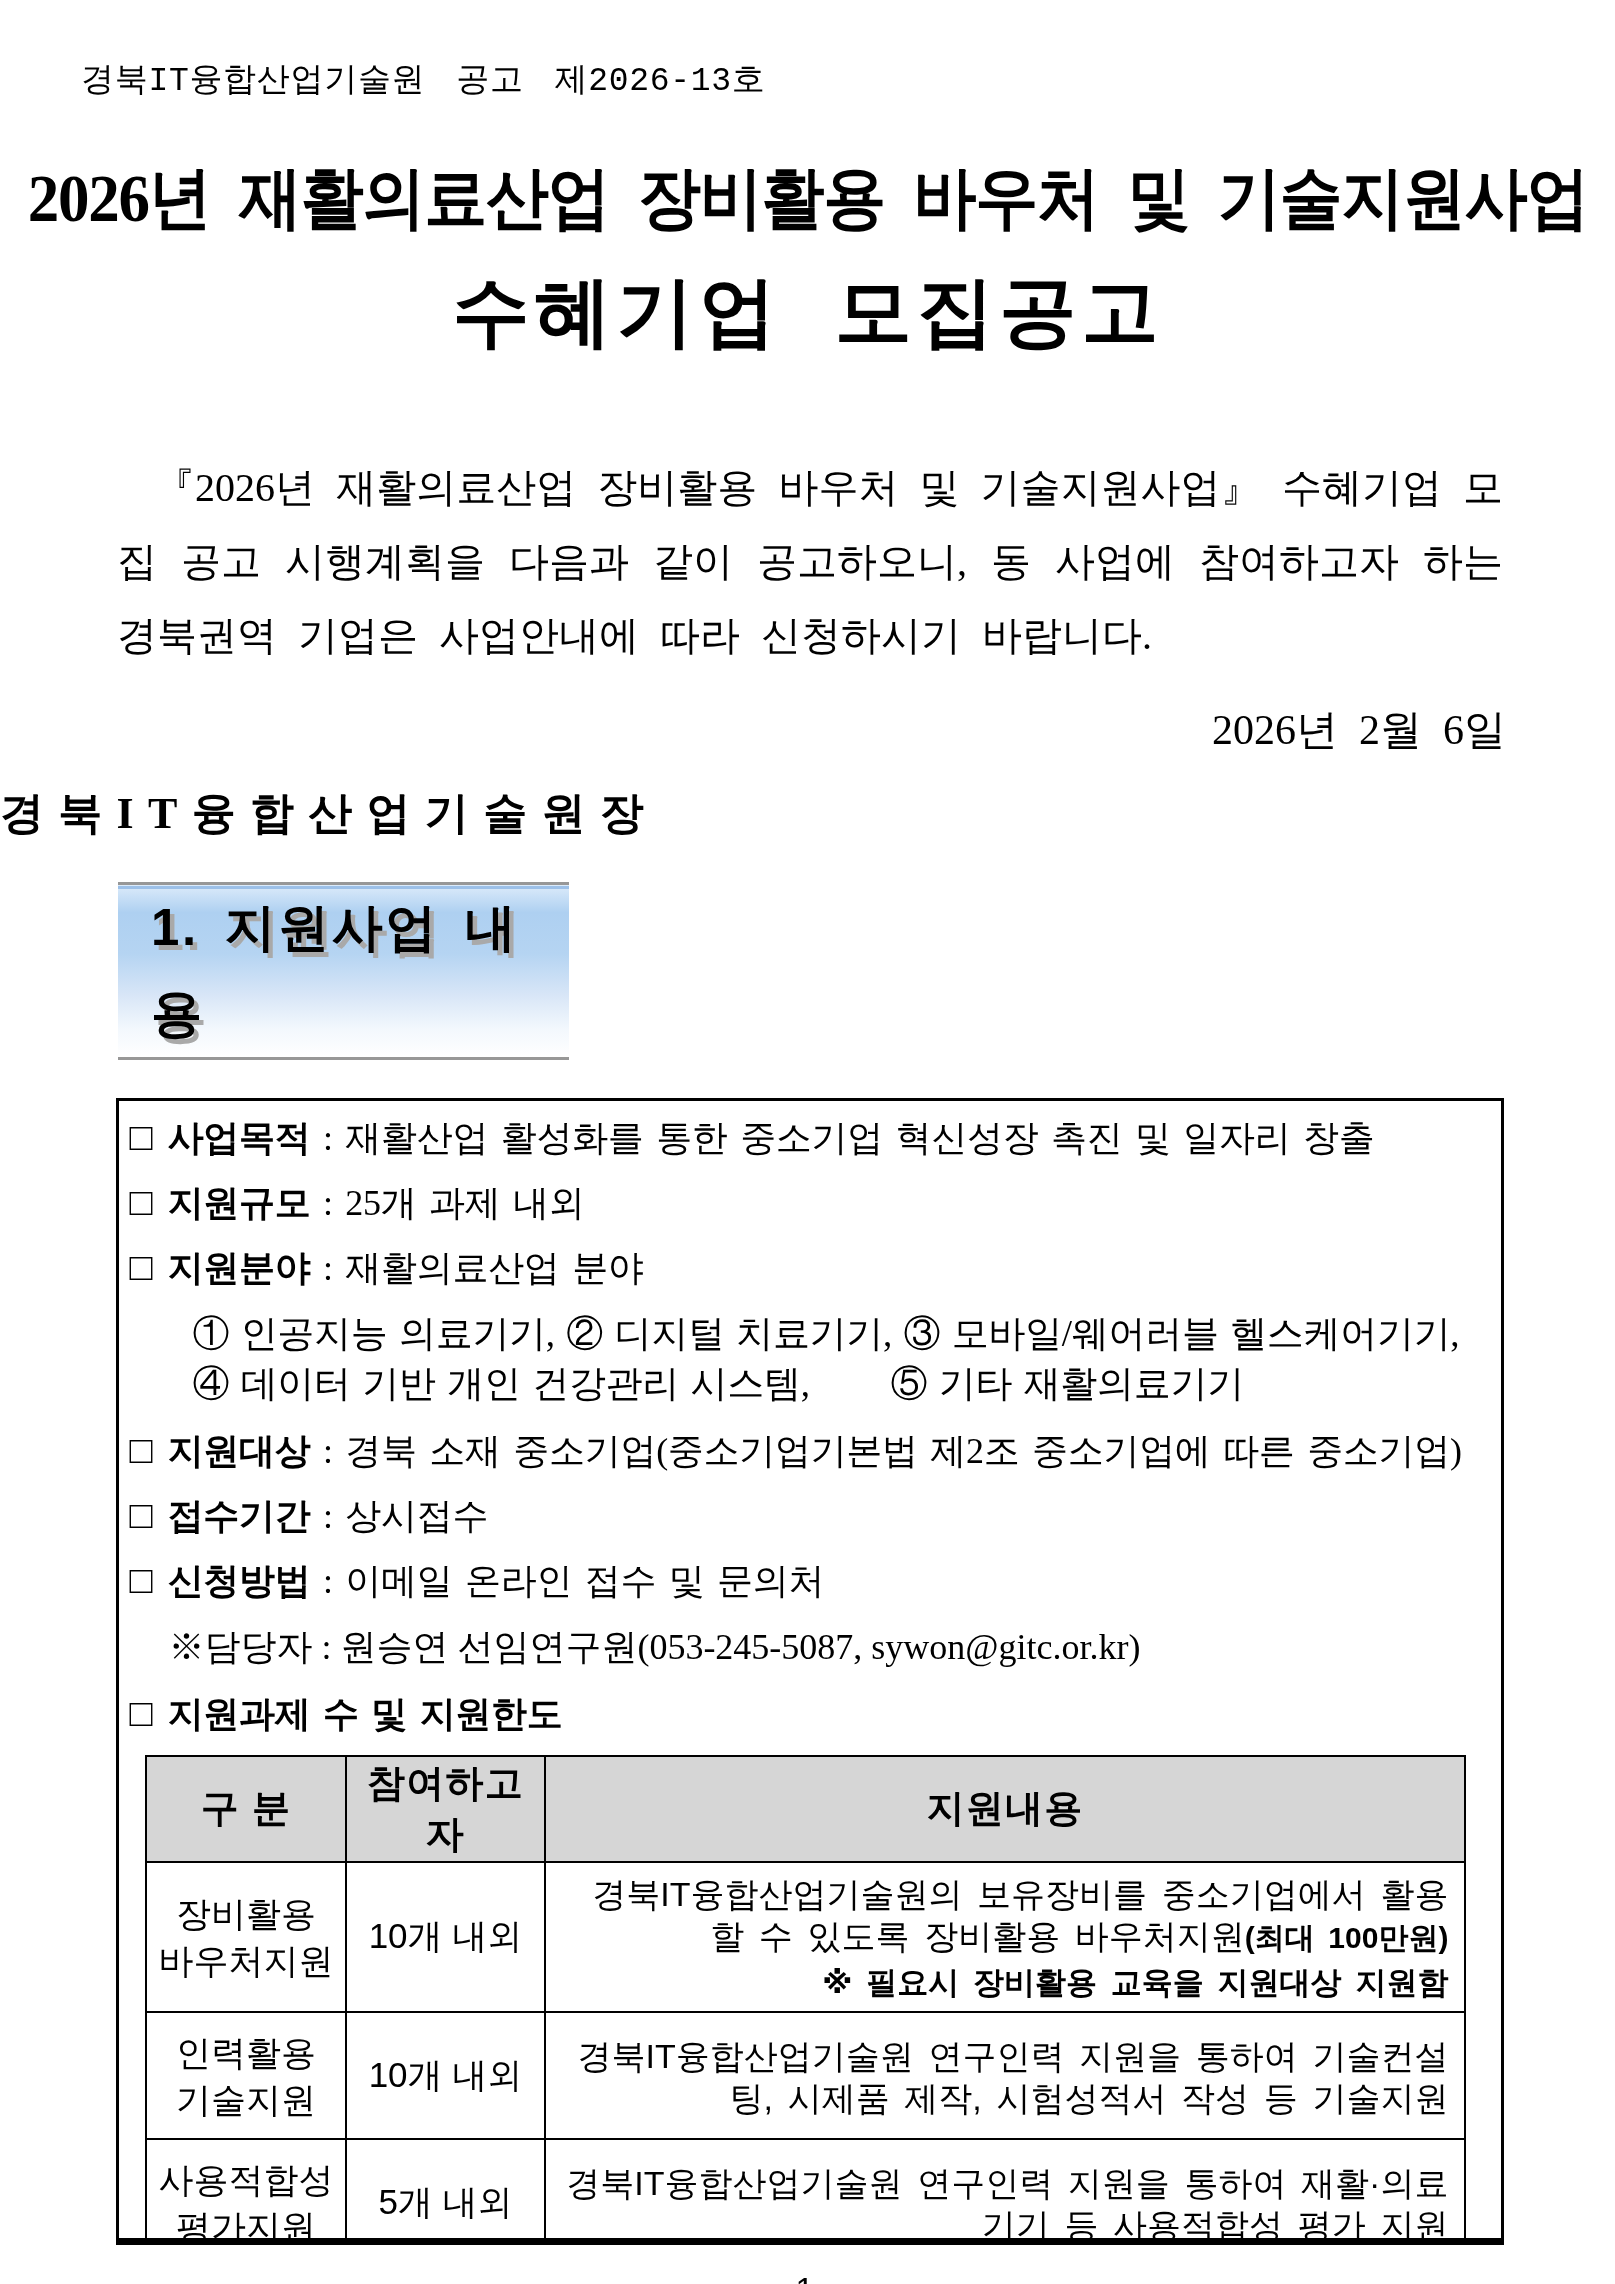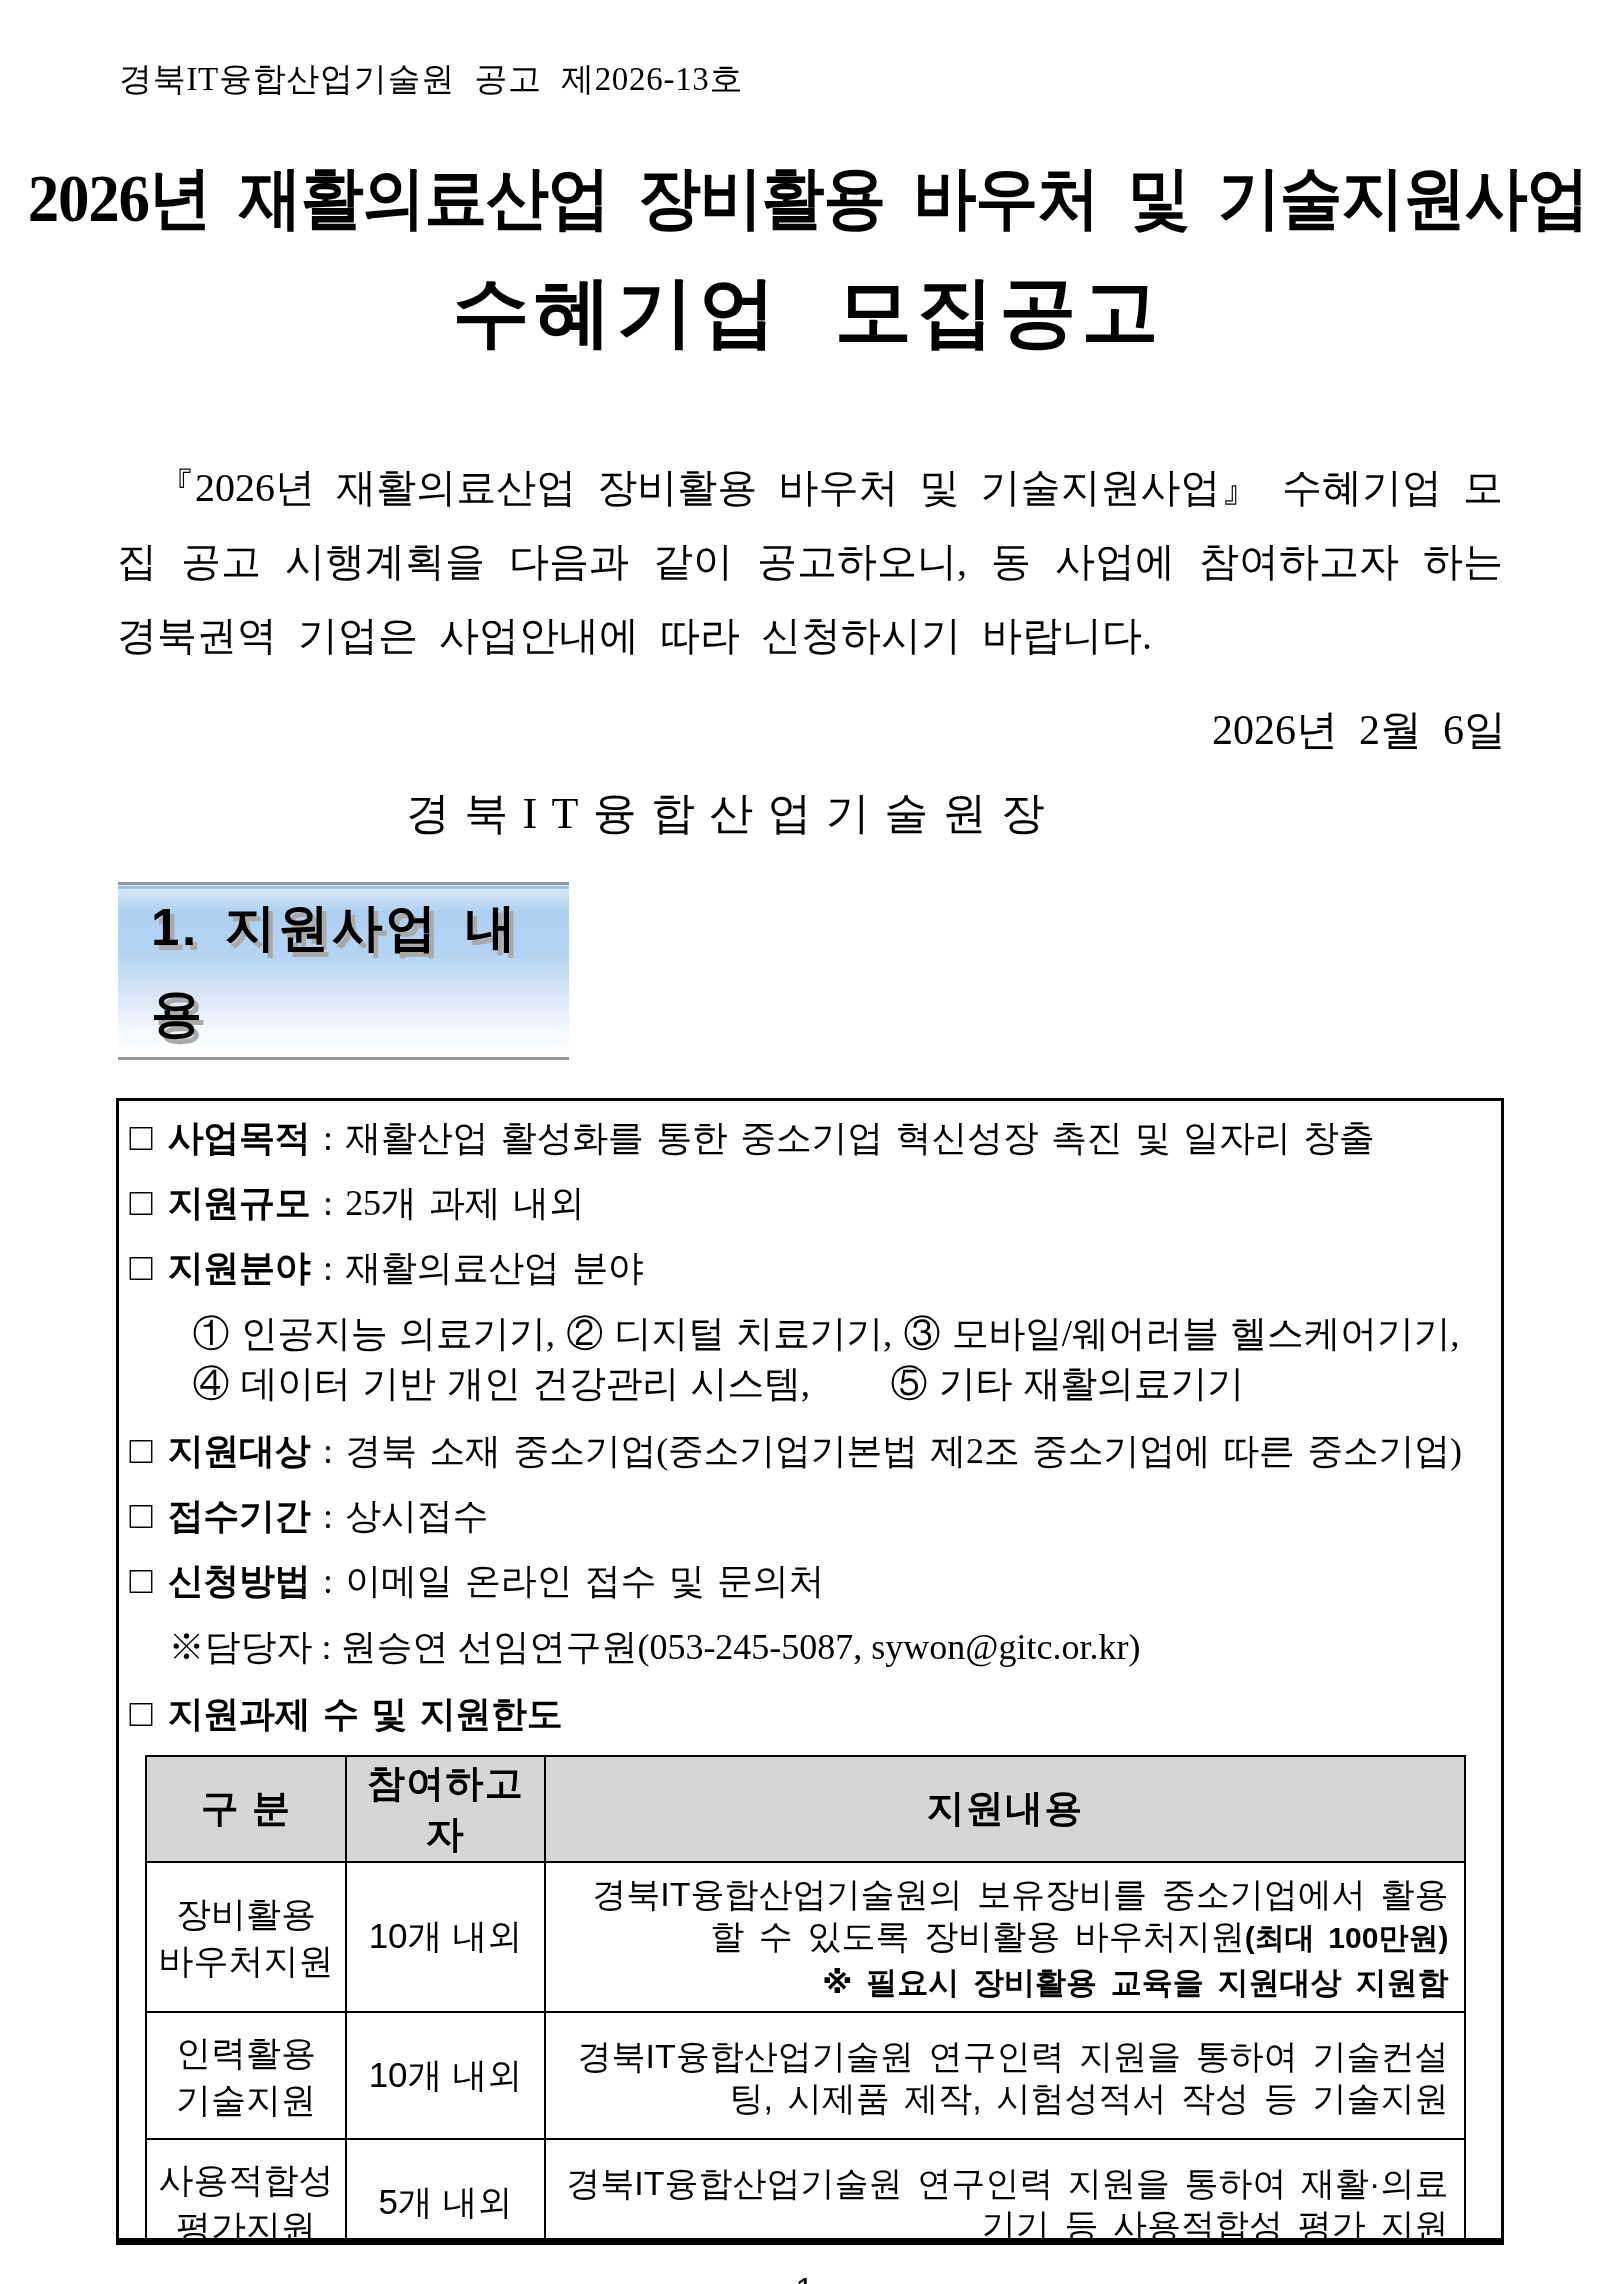--- a/index.html
+++ b/index.html
@@ -4,22 +4,22 @@
 <style>
   html,body{margin:0;padding:0;background:#ffffff;}
   .page{
     position:relative;
     width:1616px;height:2284px;
     background:#ffffff;color:#000;
     font-family:"Liberation Serif","DejaVu Serif",serif;
     overflow:hidden;box-sizing:border-box;
   }
   .notice{
-    padding:57px 0 0 119px;
-    font-size:33px;word-spacing:10.4px;letter-spacing:0.7px;
+    padding:57px 0 0 81px;
+    font-size:33px;word-spacing:10.4px;letter-spacing:0.7px;font-family:Liberation Mono, monospace;
   }
   .title1{
     margin-top:53px;text-align:center;
     font-size:63px;font-weight:bold;
     letter-spacing:-1.3px;word-spacing:14.3px;
     transform:scaleY(1.08);
   }
   .title2{
     margin-top:19.6px;text-align:center;
     font-family:"Liberation Sans","DejaVu Sans",sans-serif;
@@ -30,22 +30,22 @@
     margin:86px 113px 0 117px;
     font-size:40px;line-height:74px;
     text-align:justify;text-indent:38px;
     word-spacing:11px;
   }
   .date-line{
     margin:29px 110px 0 0;text-align:right;
     font-size:42px;white-space:pre;
   }
   .issuer-line{
-    margin:26px 151px 0 0;text-align:center;
-    font-size:44px;letter-spacing:14.3px;
+    margin:26px 151px 0 0;text-align:left;
+    font-size:44px;letter-spacing:14.3px;font-weight:bold;
   }
   .section-header{
     position:relative;margin:39px 0 0 118px;width:451px;
     border-top:3.9px solid #979797;border-bottom:3.9px solid #979797;
     background:linear-gradient(180deg,#dcebfa 0%,#aed0f1 16%,#b5d4f2 40%,#d8e6f7 64%,#f3f8fd 84%,#ffffff 100%);
   }
   .section-header::before{
     content:"";position:absolute;top:1.3px;left:0;right:0;height:3.3px;background:#9cc0e8;
   }
   .section-header .sh-text{

